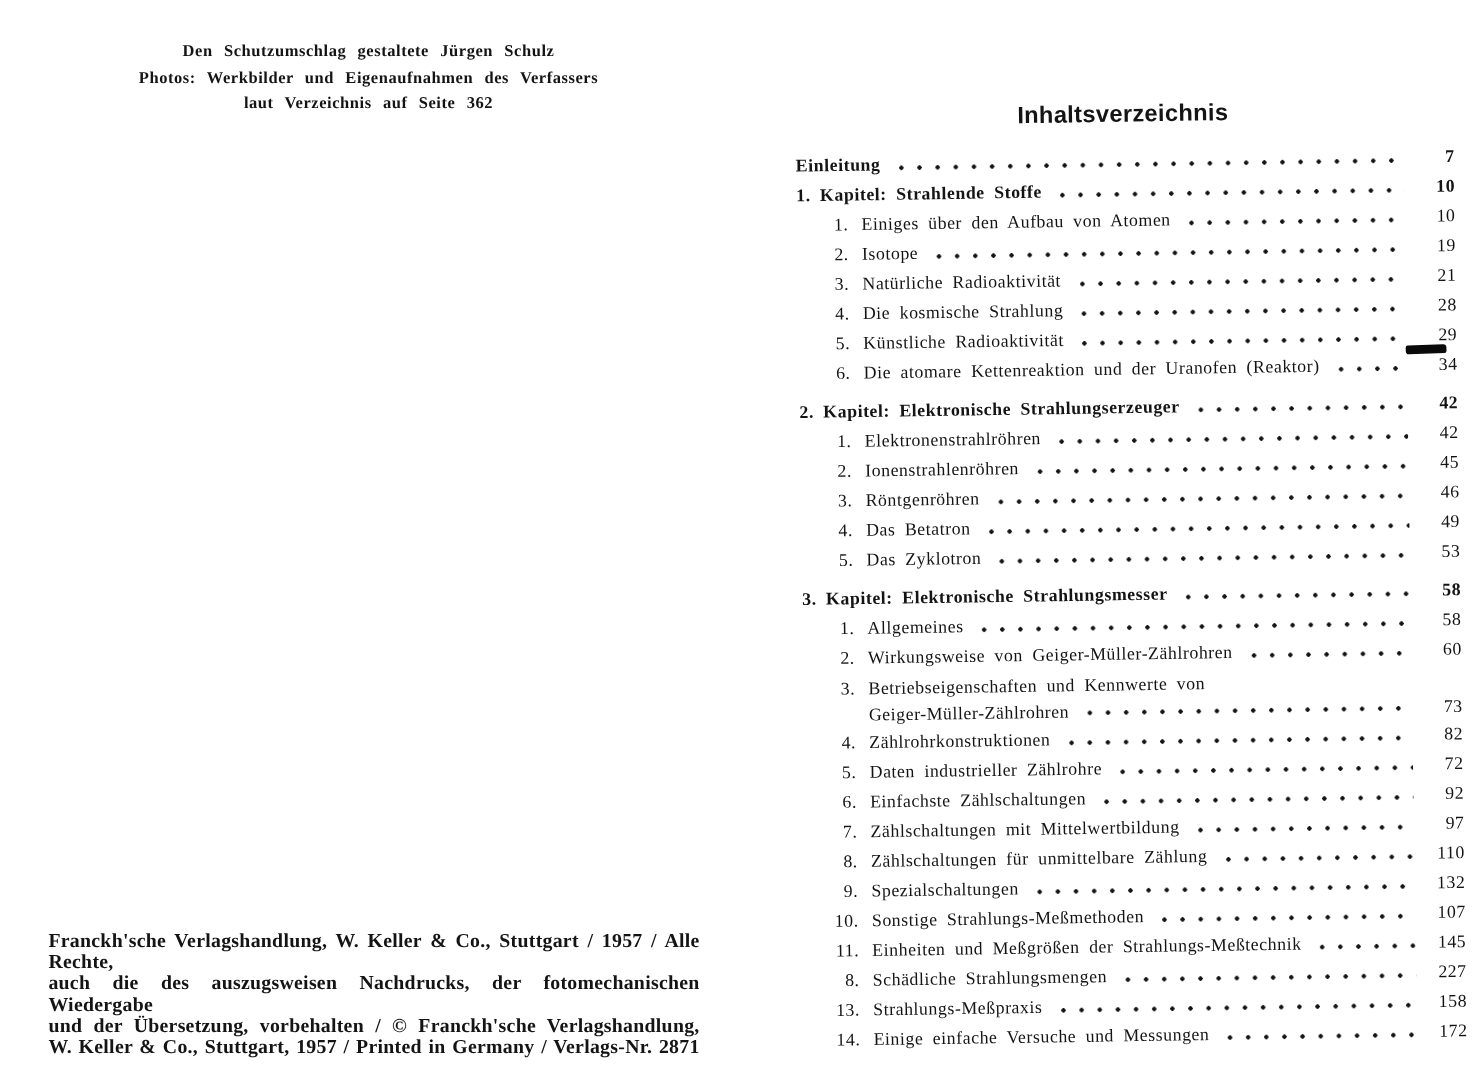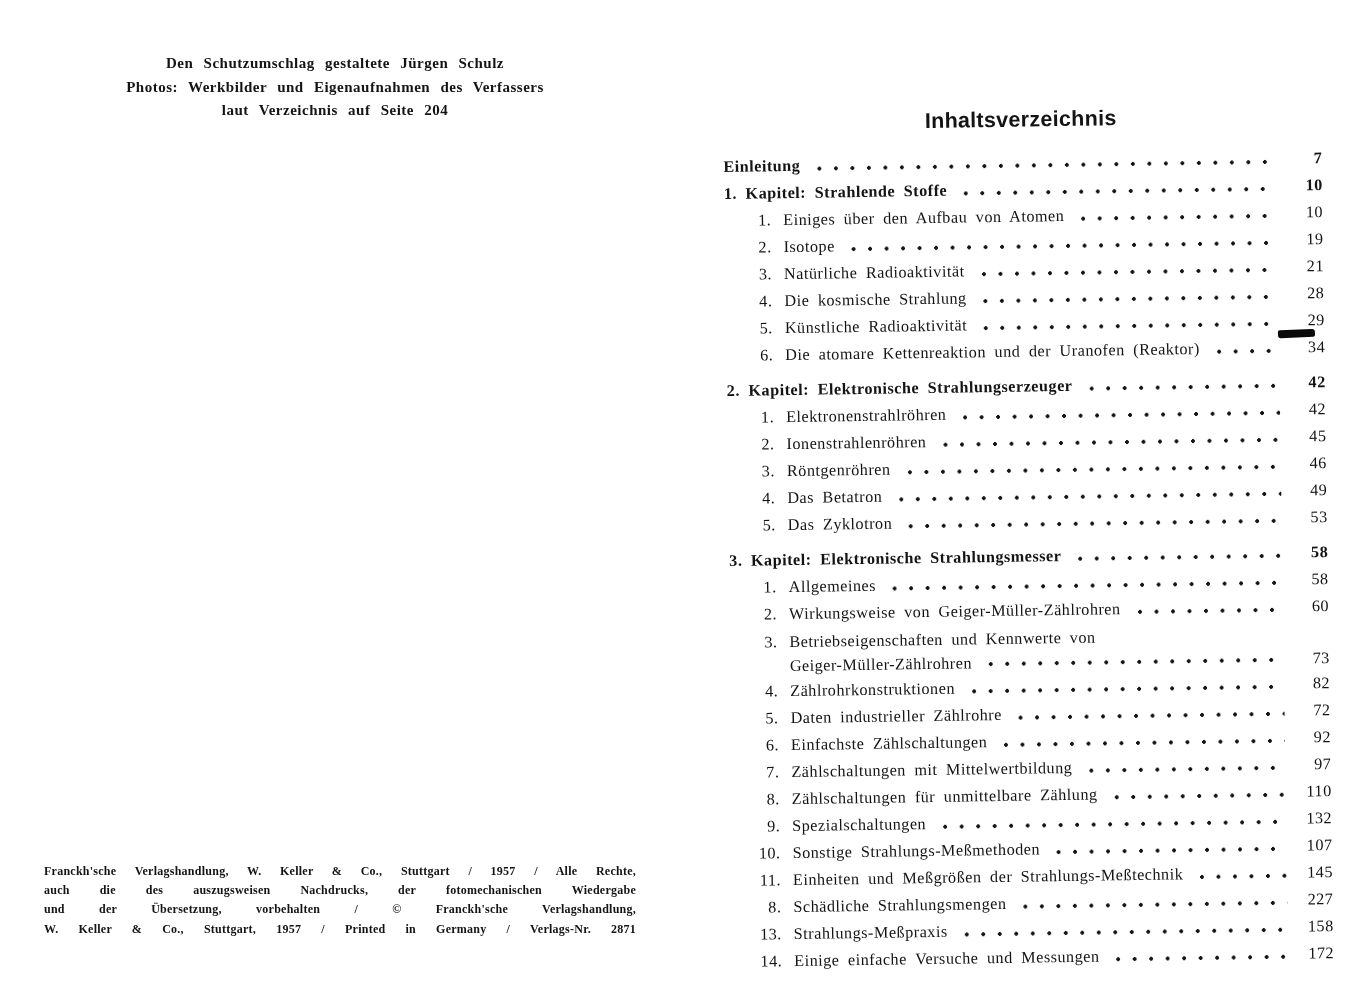--- a/index.html
+++ b/index.html
@@ -4,40 +4,40 @@
 <style>
   html, body { margin: 0; padding: 0; }
   body {
     width: 1347px; height: 986px;
     background: #ffffff;
     font-family: "Liberation Serif", serif;
     color: #141414;
     position: relative;
     overflow: hidden;
   }
-  .page { position: absolute; inset: 0; margin-top: 16px; }
+  .page { position: absolute; inset: 0; }
 
   
   .credits {
     position: absolute;
     top: 36px; left: 80px; width: 510px;
     text-align: center;
     font-weight: 700;
     font-size: 15px;
     line-height: 23.5px;
     letter-spacing: 0.5px;
     word-spacing: 6px;
   }
 
   
   .imprint {
     position: absolute;
     top: 846px; left: 44px; width: 592px;
     font-weight: 700;
-    font-size: 12px;
+    font-size: 18px;
     line-height: 19.2px;
     letter-spacing: 0.25px;
   }
   .imprint .imprint-line {
     text-align: justify;
     text-align-last: justify;
   }
 
   
   .toc {
@@ -97,21 +97,21 @@
   .row.twoline .line2 .label { margin-left: 0; }
 </style>
 </head>
 <body>
 
 <div class="page">
 
   <div class="credits">
       <div class="credits-line">Den Schutzumschlag gestaltete Jürgen Schulz</div>
       <div class="credits-line">Photos: Werkbilder und Eigenaufnahmen des Verfassers</div>
-      <div class="credits-line">laut Verzeichnis auf Seite 204</div>
+      <div class="credits-line">laut Verzeichnis auf Seite 362</div>
     </div>
 
   <div class="imprint">
       <div class="imprint-line">Franckh'sche Verlagshandlung, W. Keller &amp; Co., Stuttgart / 1957 / Alle Rechte,</div>
       <div class="imprint-line">auch die des auszugsweisen Nachdrucks, der fotomechanischen Wiedergabe</div>
       <div class="imprint-line">und der Übersetzung, vorbehalten / © Franckh'sche Verlagshandlung,</div>
       <div class="imprint-line">W. Keller &amp; Co., Stuttgart, 1957 / Printed in Germany / Verlags-Nr. 2871</div>
     </div>
 
   <div class="toc">

